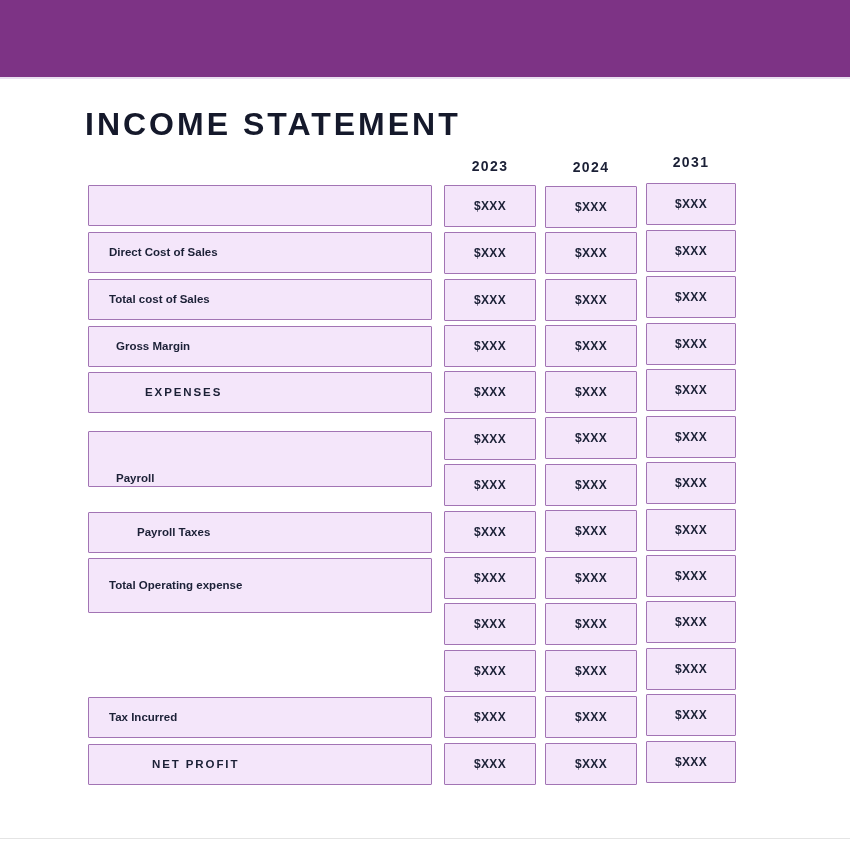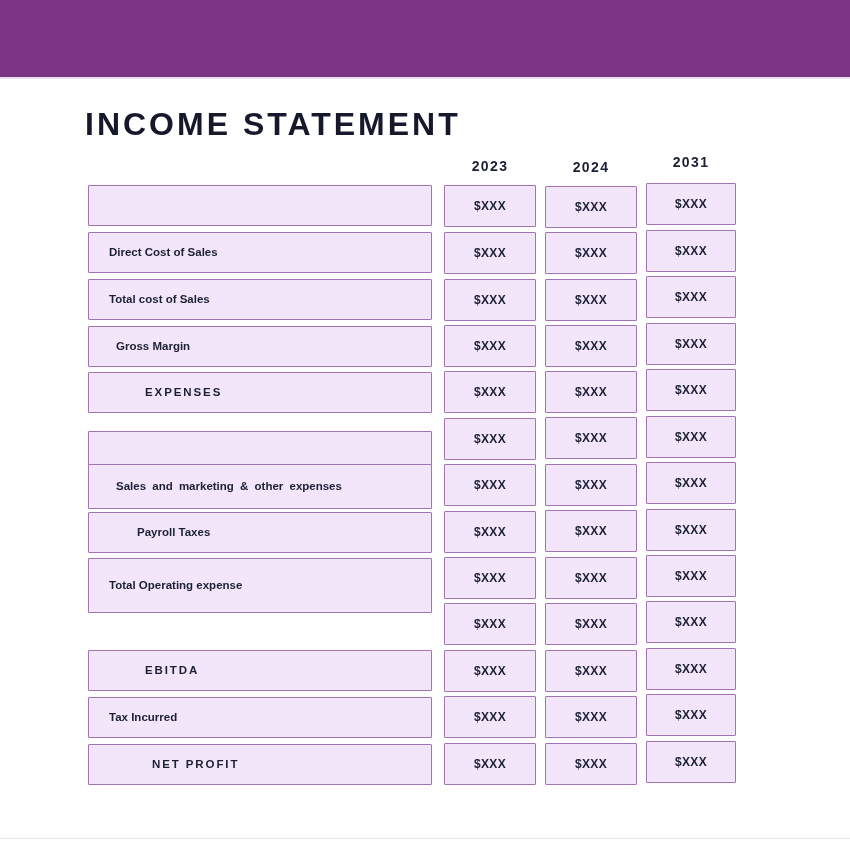--- a/index.html
+++ b/index.html
@@ -212,23 +212,20 @@
       </div>
       <div class="cellbox value-cell" style="left: 444px; top: 418px; width: 92px; height: 42px;">
         <span class="txt">$XXX</span>
       </div>
       <div class="cellbox value-cell" style="left: 545px; top: 417px; width: 92px; height: 42px;">
         <span class="txt">$XXX</span>
       </div>
       <div class="cellbox value-cell" style="left: 646px; top: 416px; width: 90px; height: 42px;">
         <span class="txt">$XXX</span>
       </div>
-      <div class="cellbox label-cell indent justified" style="left: 88px; top: 464px; width: 344px; height: 45px;">
-        <span class="txt">Sales and marketing &amp; other expenses</span>
-      </div>
       <div class="cellbox value-cell" style="left: 444px; top: 464px; width: 92px; height: 42px;">
         <span class="txt">$XXX</span>
       </div>
       <div class="cellbox value-cell" style="left: 545px; top: 464px; width: 92px; height: 42px;">
         <span class="txt">$XXX</span>
       </div>
       <div class="cellbox value-cell" style="left: 646px; top: 462px; width: 90px; height: 42px;">
         <span class="txt">$XXX</span>
       </div>
       <div class="cellbox label-cell" style="left: 88px; top: 512px; width: 344px; height: 41px; padding-left: 48px;">
@@ -257,23 +254,20 @@
       </div>
       <div class="cellbox value-cell" style="left: 444px; top: 603px; width: 92px; height: 42px;">
         <span class="txt">$XXX</span>
       </div>
       <div class="cellbox value-cell" style="left: 545px; top: 603px; width: 92px; height: 42px;">
         <span class="txt">$XXX</span>
       </div>
       <div class="cellbox value-cell" style="left: 646px; top: 601px; width: 90px; height: 42px;">
         <span class="txt">$XXX</span>
       </div>
-      <div class="cellbox label-cell spaced" style="left: 88px; top: 650px; width: 344px; height: 41px;">
-        <span class="txt">EBITDA</span>
-      </div>
       <div class="cellbox value-cell" style="left: 444px; top: 650px; width: 92px; height: 42px;">
         <span class="txt">$XXX</span>
       </div>
       <div class="cellbox value-cell" style="left: 545px; top: 650px; width: 92px; height: 42px;">
         <span class="txt">$XXX</span>
       </div>
       <div class="cellbox value-cell" style="left: 646px; top: 648px; width: 90px; height: 42px;">
         <span class="txt">$XXX</span>
       </div>
       <div class="cellbox label-cell" style="left: 88px; top: 697px; width: 344px; height: 41px;">

